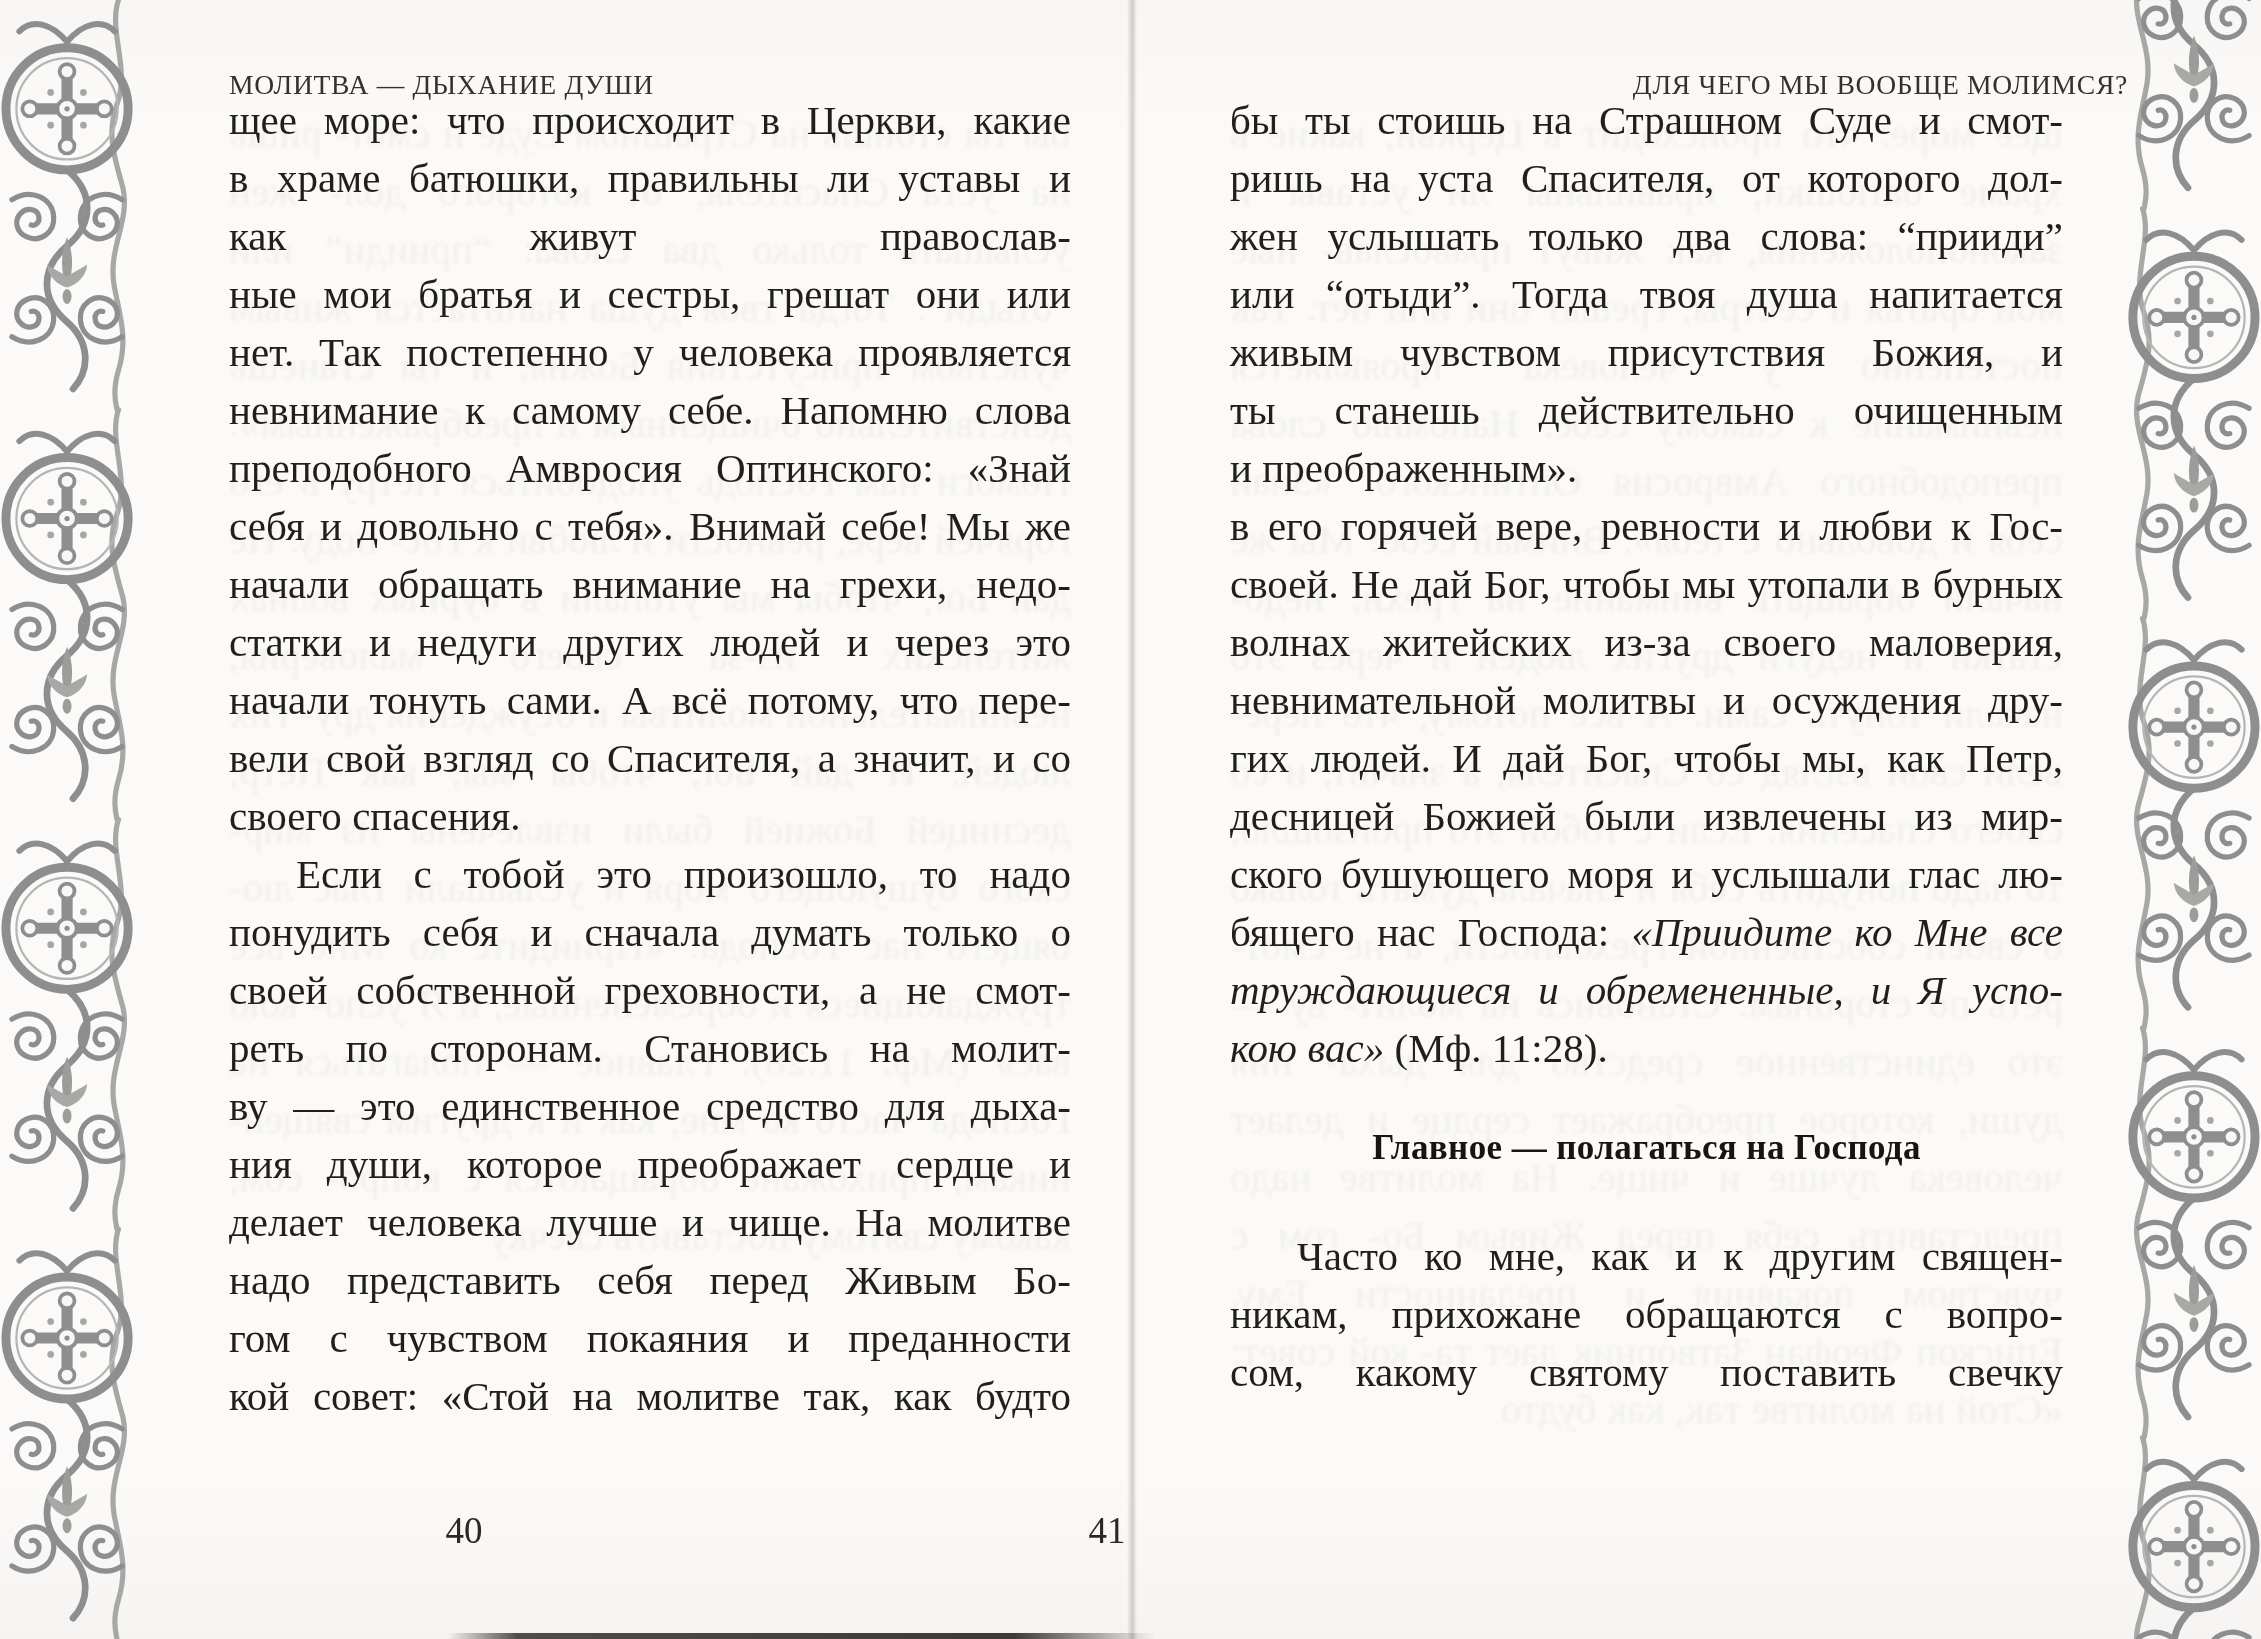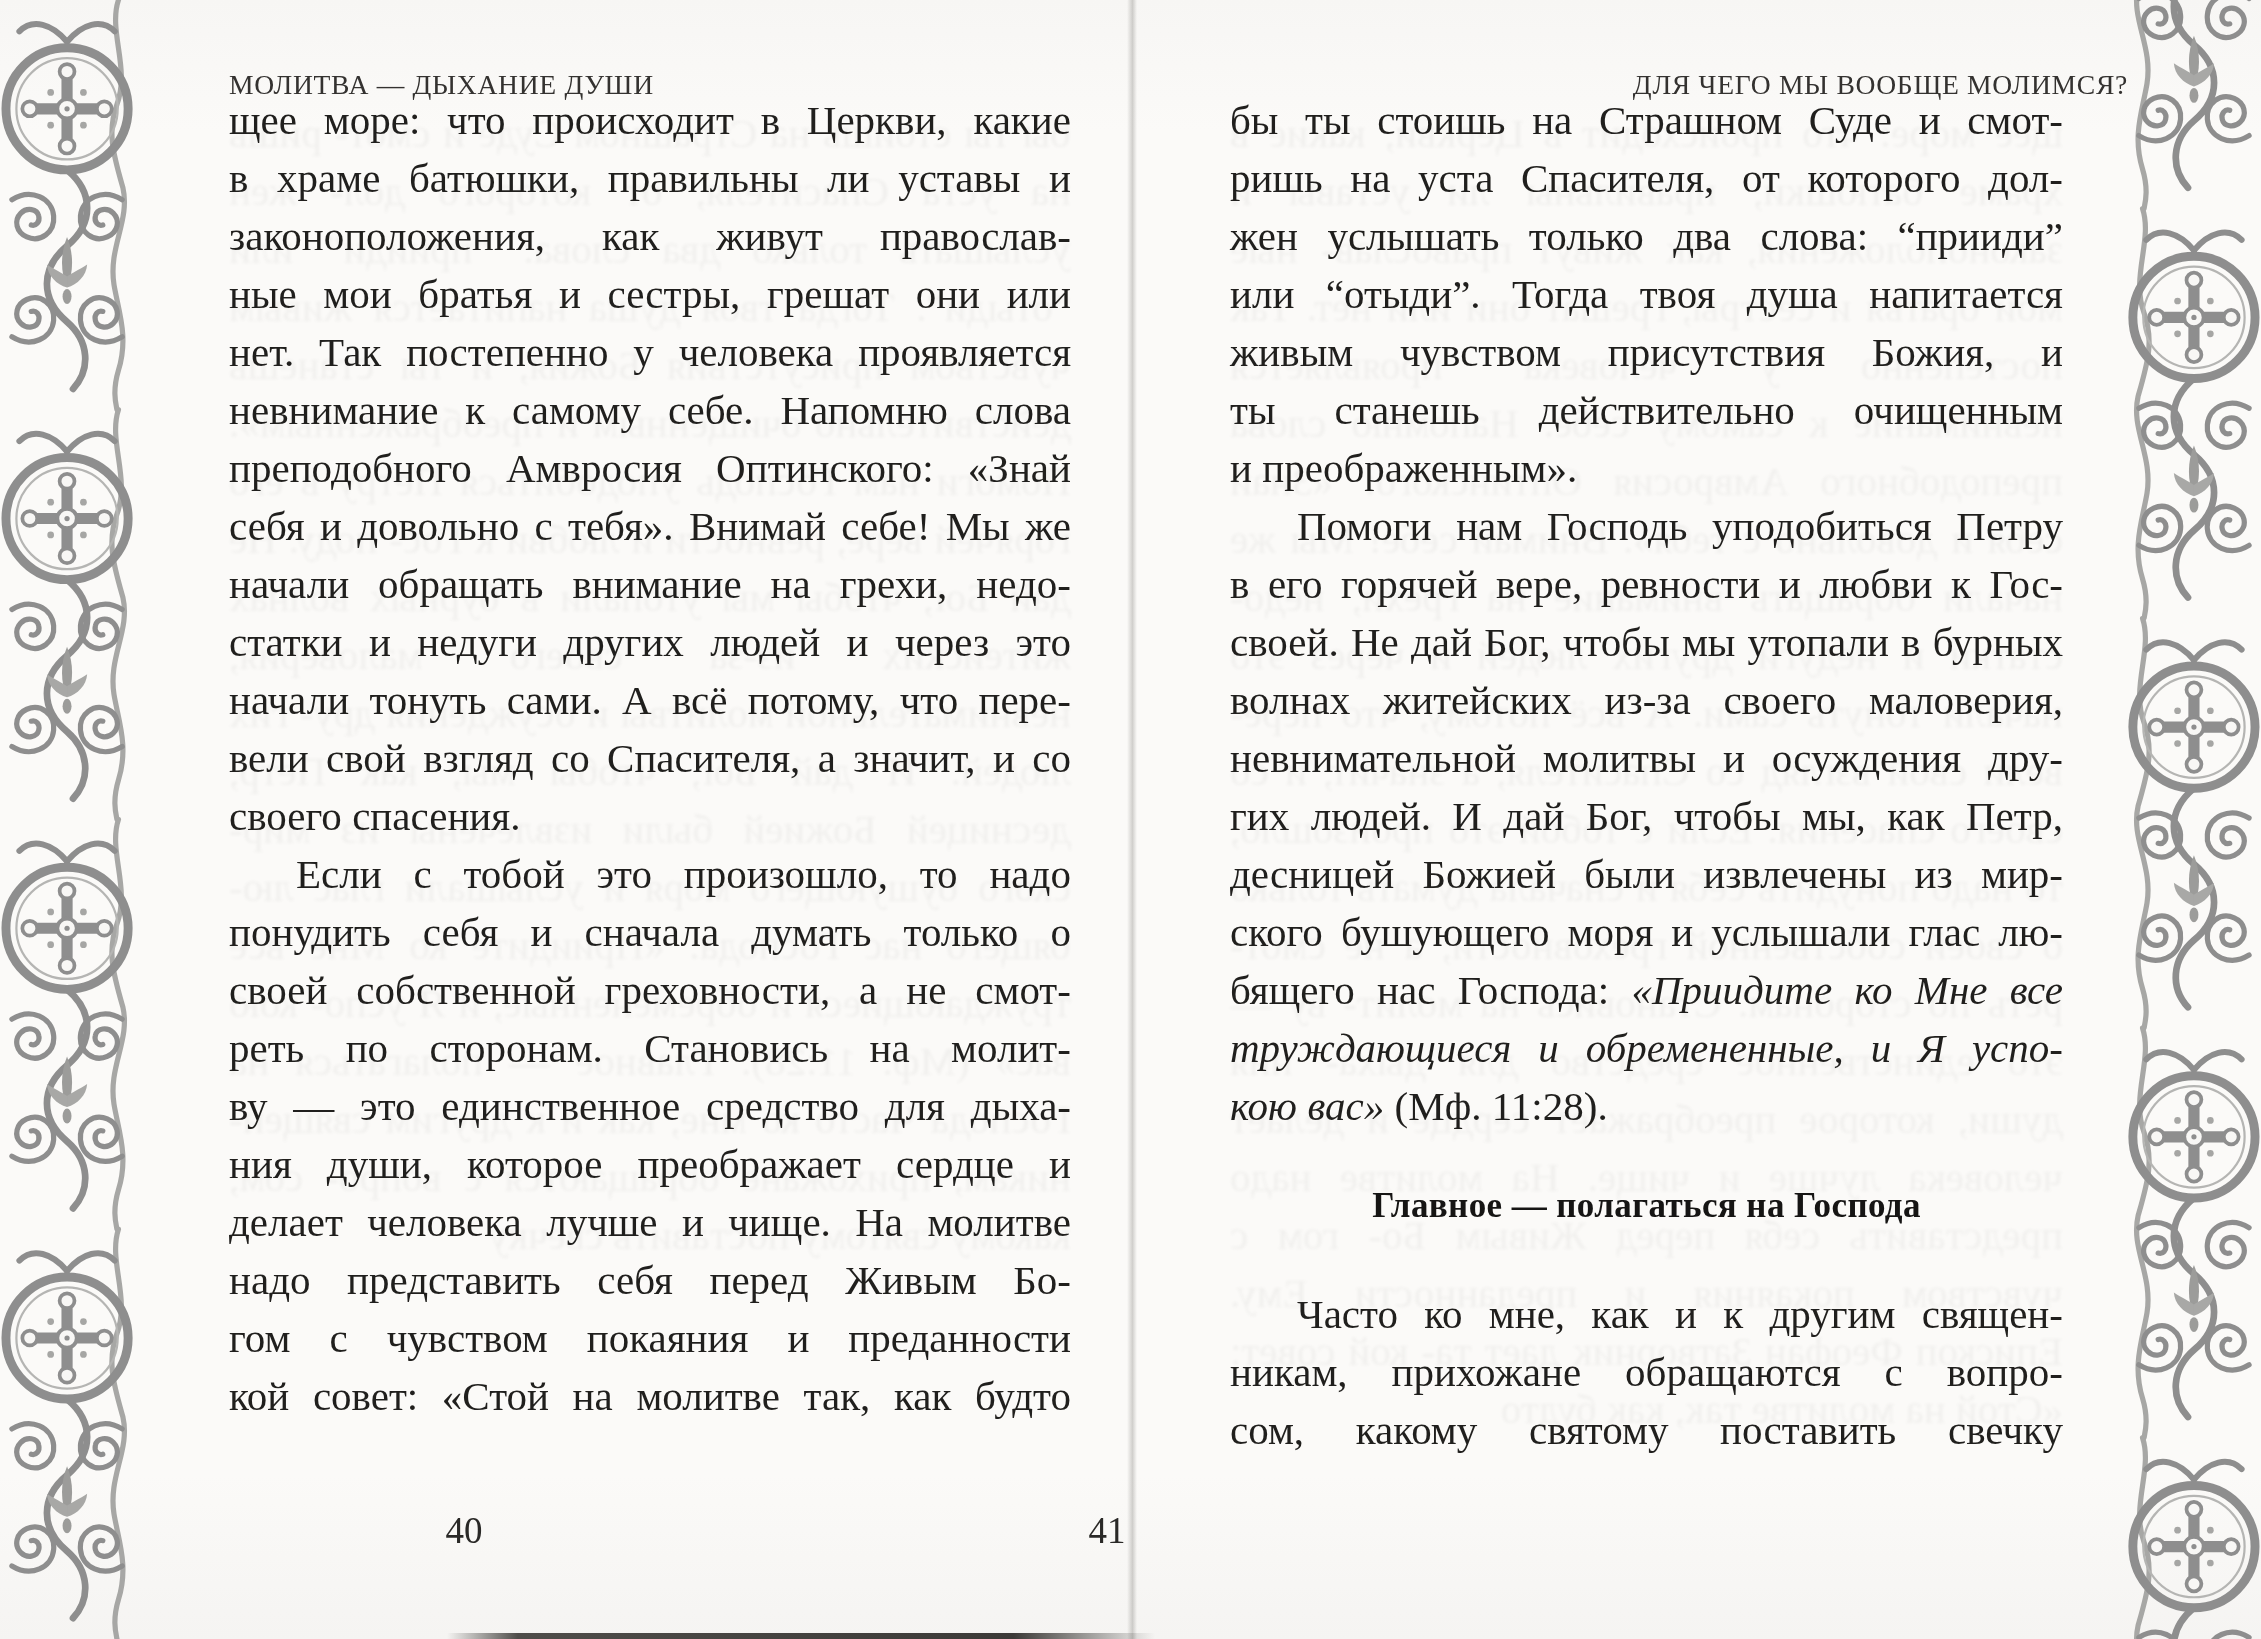--- a/index.html
+++ b/index.html
@@ -124,21 +124,20 @@
         <div class="line">
           <span>в</span>
           <span>храме</span>
           <span>батюшки,</span>
           <span>правильны</span>
           <span>ли</span>
           <span>уставы</span>
           <span>и</span>
         </div>
         <div class="line">
-          <span>законоположения,</span>
           <span>как</span>
           <span>живут</span>
           <span>православ-</span>
         </div>
         <div class="line">
           <span>ные</span>
           <span>мои</span>
           <span>братья</span>
           <span>и</span>
           <span>сестры,</span>
@@ -360,27 +359,20 @@
         </div>
         <div class="line">
           <span>ты</span>
           <span>станешь</span>
           <span>действительно</span>
           <span>очищенным</span>
         </div>
         <div class="line last">
           <span>и</span>
           <span>преображенным».</span>
-        </div>
-        <div class="line indent">
-          <span>Помоги</span>
-          <span>нам</span>
-          <span>Господь</span>
-          <span>уподобиться</span>
-          <span>Петру</span>
         </div>
         <div class="line">
           <span>в</span>
           <span>его</span>
           <span>горячей</span>
           <span>вере,</span>
           <span>ревности</span>
           <span>и</span>
           <span>любви</span>
           <span>к</span>

